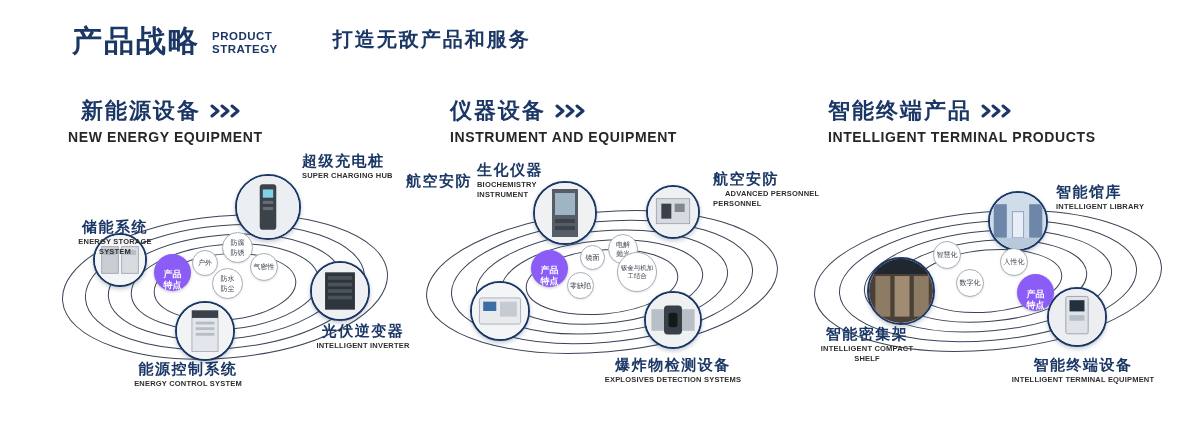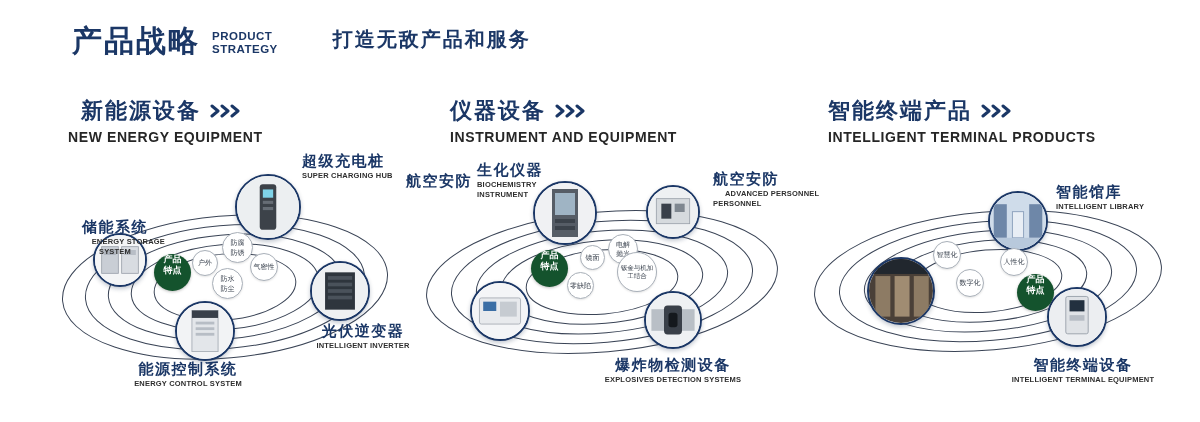--- a/index.html
+++ b/index.html
@@ -29,21 +29,21 @@
   }
   .pcircle svg { width:100%; height:100%; display:block; }
 
   .plabel { position:absolute; }
   .plabel .cn { display:block; font-size:15px; font-weight:bold; color:#1b3766; letter-spacing:1.5px; line-height:1.2; }
   .plabel .en { display:block; font-size:7.5px; font-weight:bold; color:#2e2e2e; letter-spacing:0.2px; line-height:1.35; margin-top:1px; }
   .ta-c { text-align:center; }
 
   .badge {
     position:absolute; width:37px; height:37px; border-radius:50%;
-    background:#14532d; color:#ffffff; display:flex; align-items:flex-start; justify-content:center;
+    background:#8b5cf6; color:#ffffff; display:flex; align-items:flex-end; justify-content:center;
     text-align:center; font-size:9px; font-weight:bold; line-height:1.25; box-shadow:0 1px 3px rgba(0,0,0,0.25);
   }
   .badge span { width:20px; display:block; }
 
   .bub {
     position:absolute; border-radius:50%; background:#ffffff; border:1px solid #a9b0b9;
     color:#3c4450; display:flex; align-items:center; justify-content:center; text-align:center;
     font-size:7px; line-height:1.3; box-shadow:0 1px 2px rgba(0,0,0,0.10);
   }
   .bub .w15 { width:15px; display:block; }
@@ -120,21 +120,21 @@
         <rect x="16" y="8" width="28" height="8" fill="#39404a"></rect>
         <rect x="20" y="20" width="20" height="3" fill="#b7bdc5"></rect>
         <rect x="20" y="26" width="20" height="3" fill="#b7bdc5"></rect>
         <rect x="20" y="32" width="20" height="3" fill="#b7bdc5"></rect>
       </svg>
   </div>
 
   <div class="plabel ta-c" style="left:25px; top:123px; width:100px;">
     <span class="cn">储能系统</span>
     <span class="en">
-      <span style="display:block;text-align:right;">ENERGY STORAGE</span>
+      <span style="display:block;">ENERGY STORAGE</span>
       <span style="display:block;">SYSTEM</span>
     </span>
   </div>
   <div class="plabel" style="left:262px; top:57px; width:130px;">
     <span class="cn">超级充电桩</span>
     <span class="en">SUPER CHARGING HUB</span>
   </div>
   <div class="plabel ta-c" style="left:268px; top:227px; width:110px;">
     <span class="cn">光伏逆变器</span>
     <span class="en">INTELLIGENT INVERTER</span>
@@ -306,20 +306,27 @@
         <rect x="18" y="8" width="24" height="40" rx="2" fill="#dfe2e6" stroke="#9aa1ab"></rect>
         <rect x="22" y="12" width="16" height="12" fill="#22303f"></rect>
         <rect x="22" y="28" width="16" height="6" fill="#b7bdc5"></rect>
       </svg>
   </div>
 
   <div class="plabel" style="left:256px; top:88px; width:120px;">
     <span class="cn">智能馆库</span>
     <span class="en">INTELLIGENT LIBRARY</span>
   </div>
+  <div class="plabel ta-c" style="left:12px; top:230px; width:110px;">
+    <span class="cn">智能密集架</span>
+    <span class="en">
+      <span style="display:block;">INTELLIGENT COMPACT</span>
+      <span style="display:block;">SHELF</span>
+    </span>
+  </div>
   <div class="plabel ta-c" style="left:208px; top:261px; width:150px;">
     <span class="cn">智能终端设备</span>
     <span class="en">INTELLIGENT TERMINAL EQUIPMENT</span>
   </div>
 
   <div class="badge" style="left:217px; top:179px;">
       <span>产品特点</span>
     </div>
   <div class="bub" style="left:133px; top:146px; width:28px; height:28px;">
       <span>智慧化</span>

